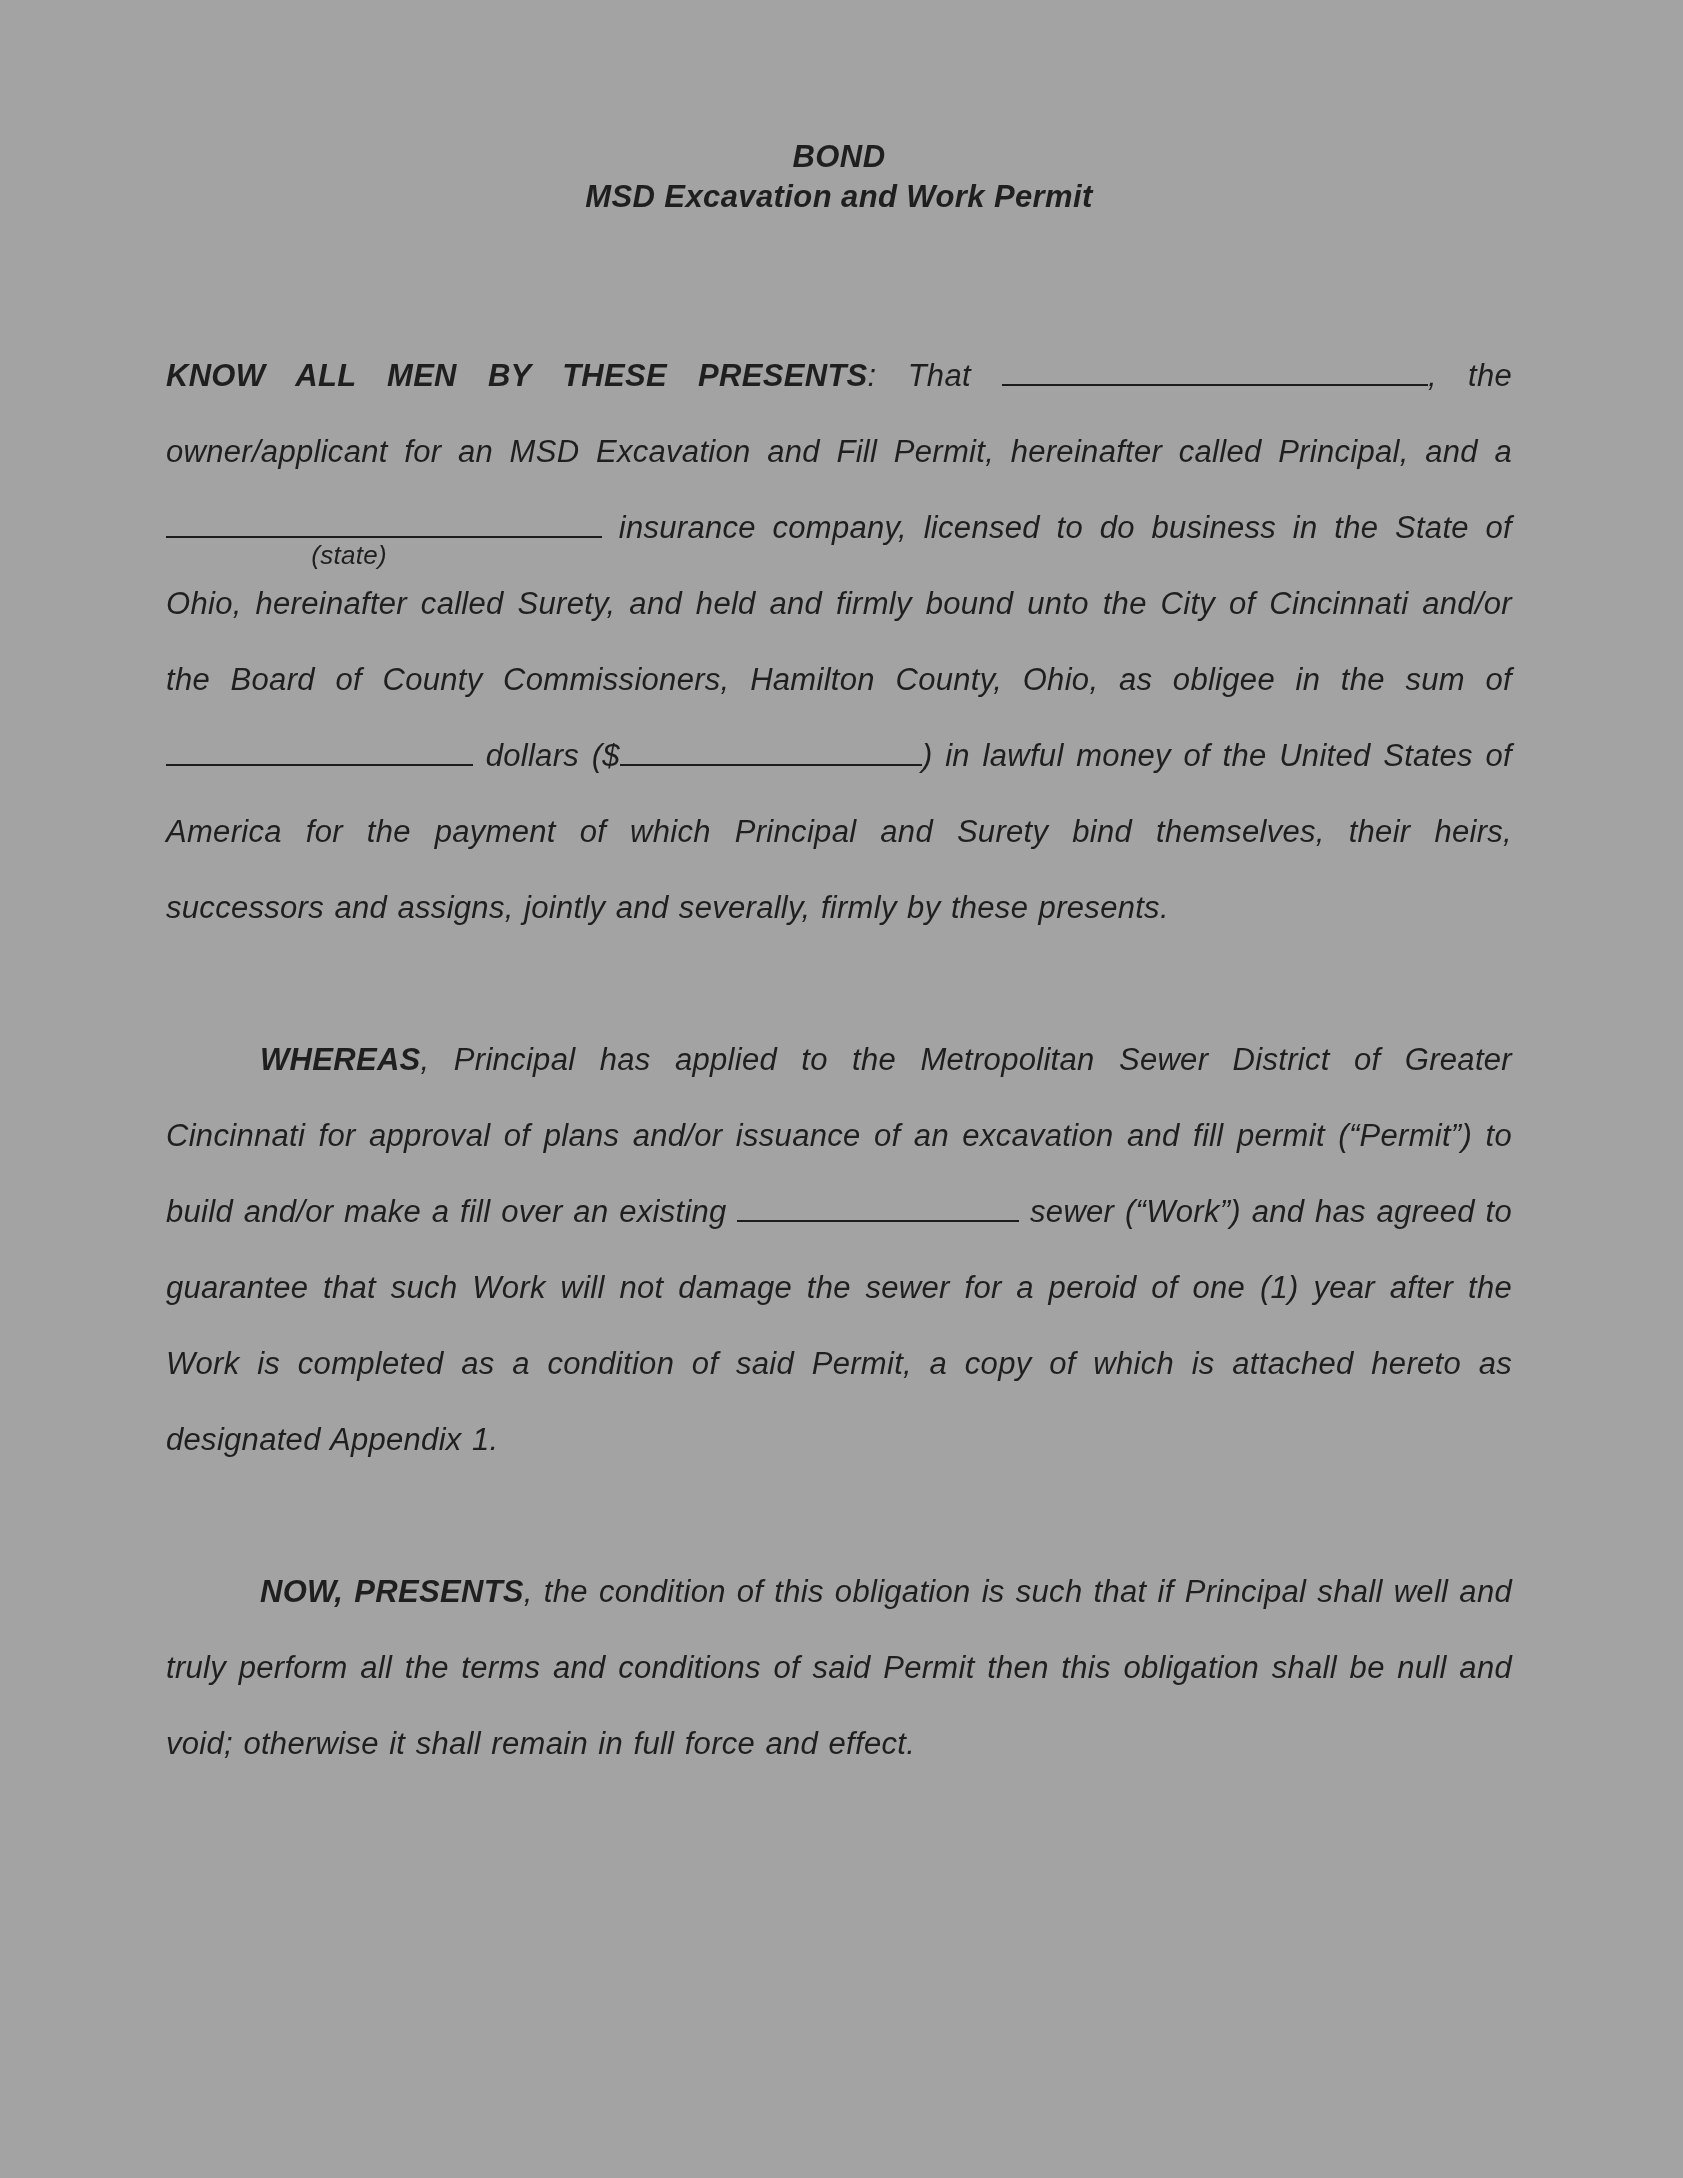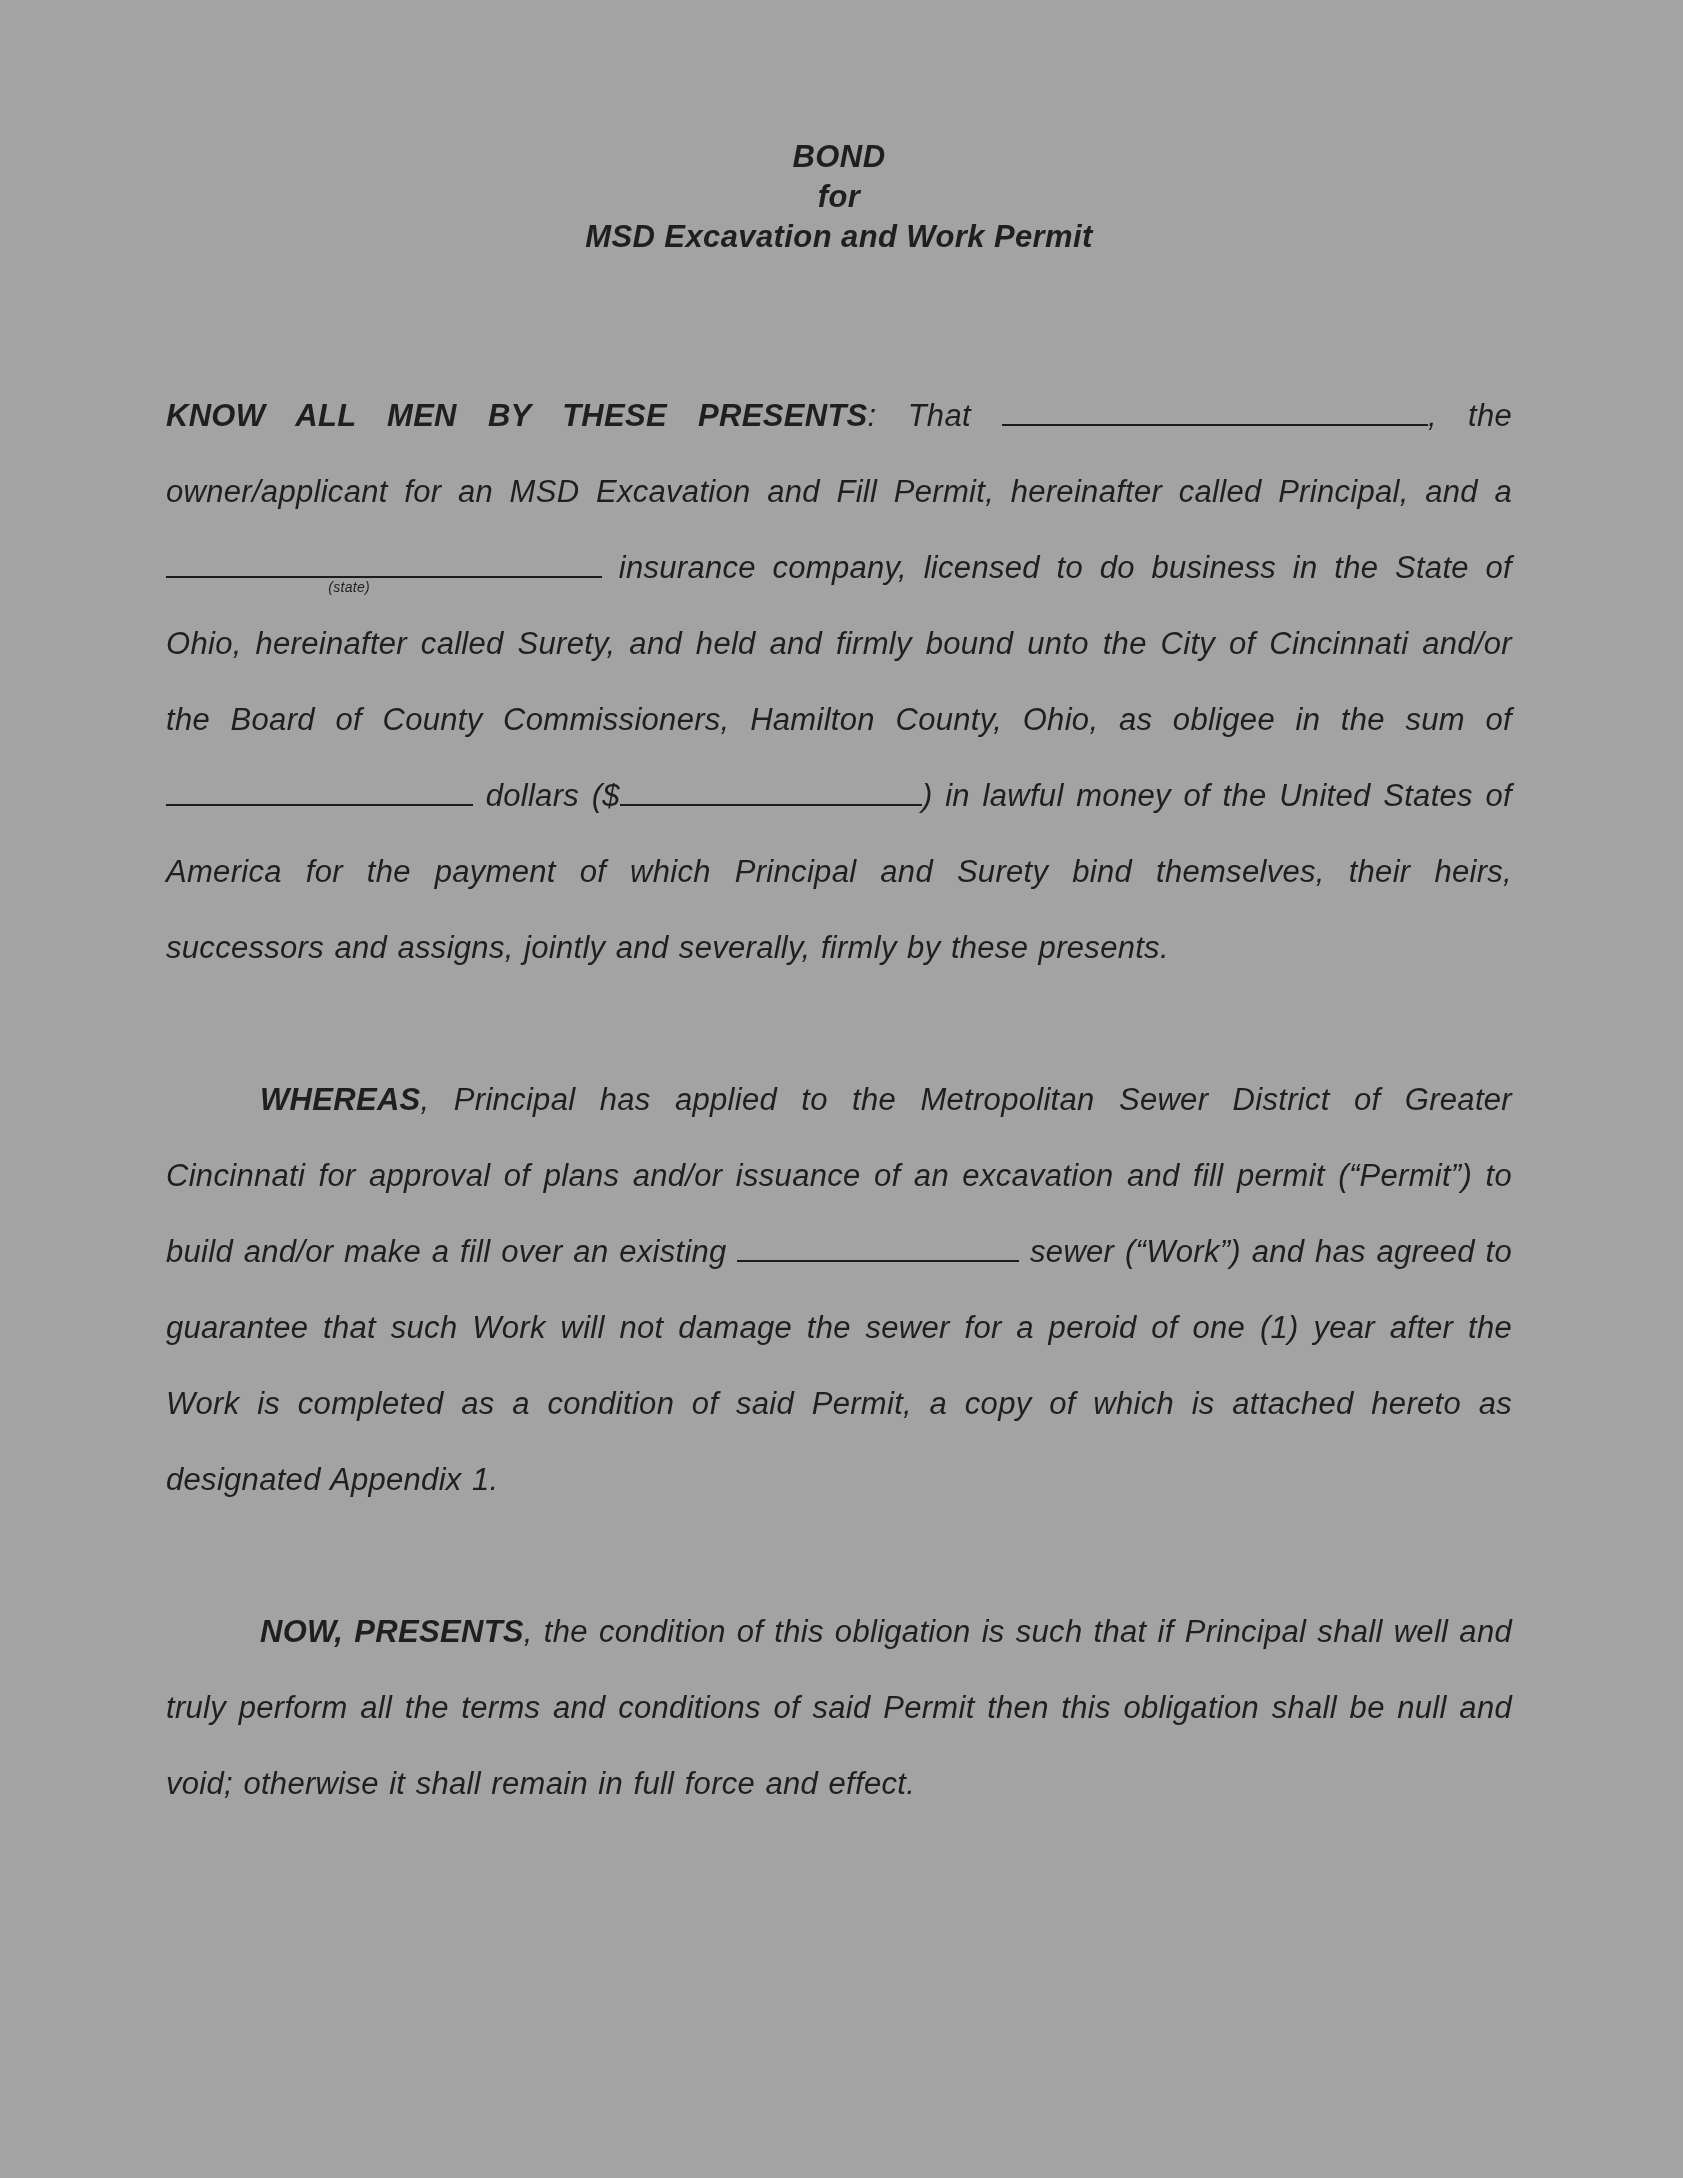--- a/index.html
+++ b/index.html
@@ -48,37 +48,36 @@
   }
   .blank {
     display: inline-block;
     height: 0;
     border-bottom: 2px solid #1c1c1c;
     position: relative;
     vertical-align: baseline;
   }
   .blank-label {
     position: absolute;
-    top: 0;
+    top: 8px;
     left: 42%;
     transform: translateX(-50%);
-    font-size: 14px;
+    font-size: 26px;
     line-height: 22px;
     letter-spacing: 0.3px;
     white-space: nowrap;
     color: #1f1f1f;
   }
 </style>
 </head>
 <body>
 
 <div class="page">
   <header class="title-block">
     <div>BOND</div>
-    <div>for</div>
     <div>MSD Excavation and Work Permit</div>
   </header>
   <main class="doc-body" id="doc-body">
       <p class="para"><span class="b">KNOW ALL MEN BY THESE PRESENTS</span><span class="t">: That </span><span class="blank" style="width: 426px;"></span><span class="t">, the owner/applicant for an MSD Excavation and Fill Permit, hereinafter called Principal, and a</span><span class="blank" style="width: 436px;"><span class="blank-label">(state)</span></span><span class="t"> insurance company, licensed to do business in the State of Ohio, hereinafter called Surety, and held and firmly bound unto the City of Cincinnati and/or the Board of County Commissioners, Hamilton County, Ohio, as obligee in the sum of </span><span class="blank" style="width: 307px;"></span><span class="t"> dollars ($</span><span class="blank" style="width: 302px;"></span><span class="t">) in lawful money of the United States of America for the payment of which Principal and Surety bind themselves, their heirs, successors and assigns, jointly and severally, firmly by these presents.</span></p>
       <p class="para indent"><span class="b">WHEREAS</span><span class="t">, Principal has applied to the Metropolitan Sewer District of Greater Cincinnati for approval of plans and/or issuance of an excavation and fill permit (“Permit”) to build and/or make a fill over an existing </span><span class="blank" style="width: 282px;"></span><span class="t"> sewer (“Work”) and has agreed to guarantee that such Work will not damage the sewer for a peroid of one (1) year after the Work is completed as a condition of said Permit, a copy of which is attached hereto as designated Appendix 1.</span></p>
       <p class="para indent"><span class="b">NOW, PRESENTS</span><span class="t">, the condition of this obligation is such that if Principal shall well and truly perform all the terms and conditions of said Permit then this obligation shall be null and void; otherwise it shall remain in full force and effect.</span></p>
     </main>
 </div>
 
 

